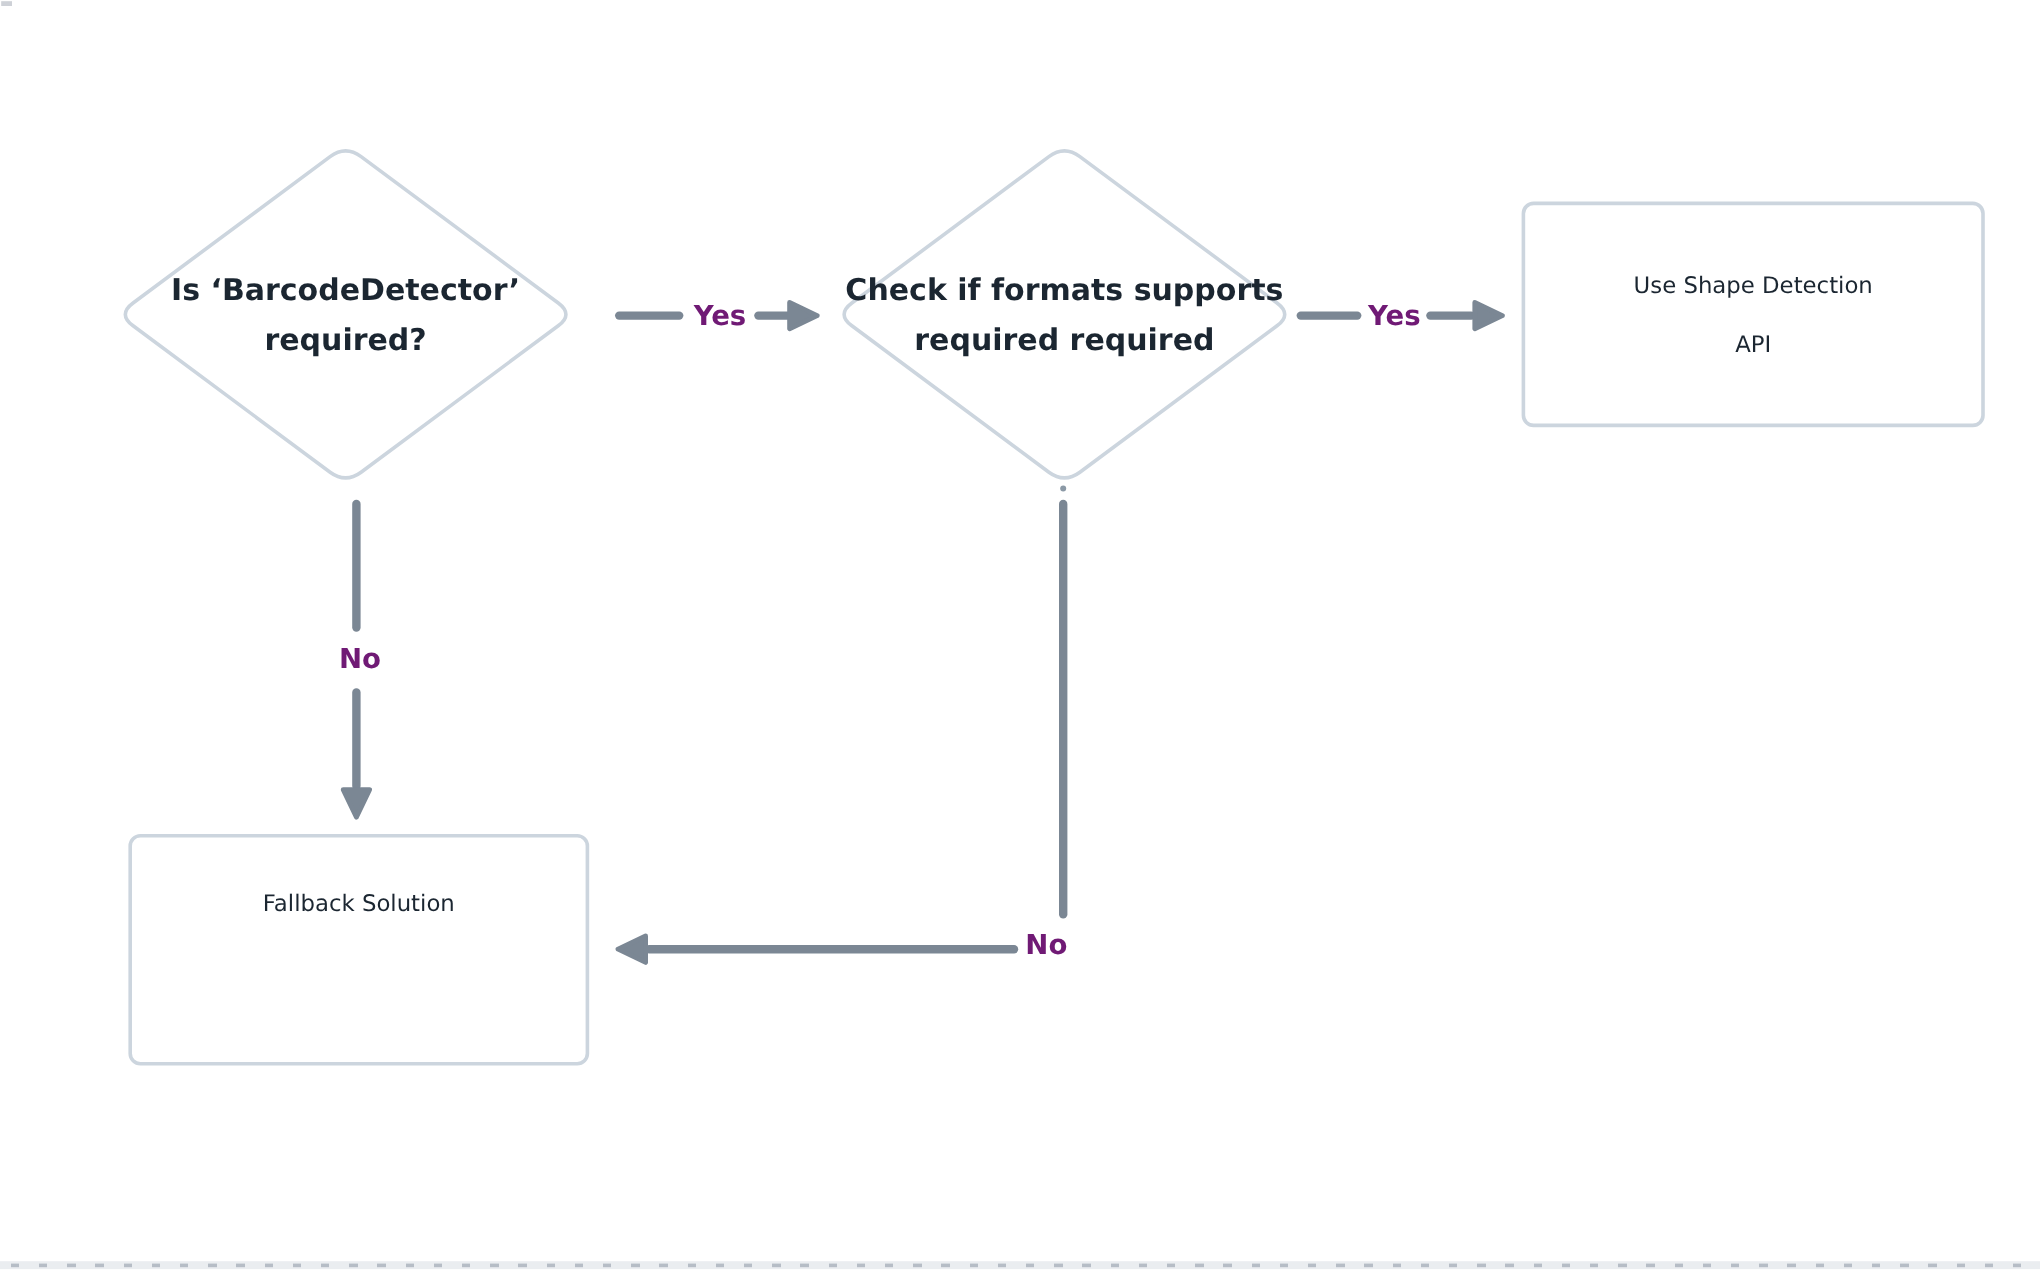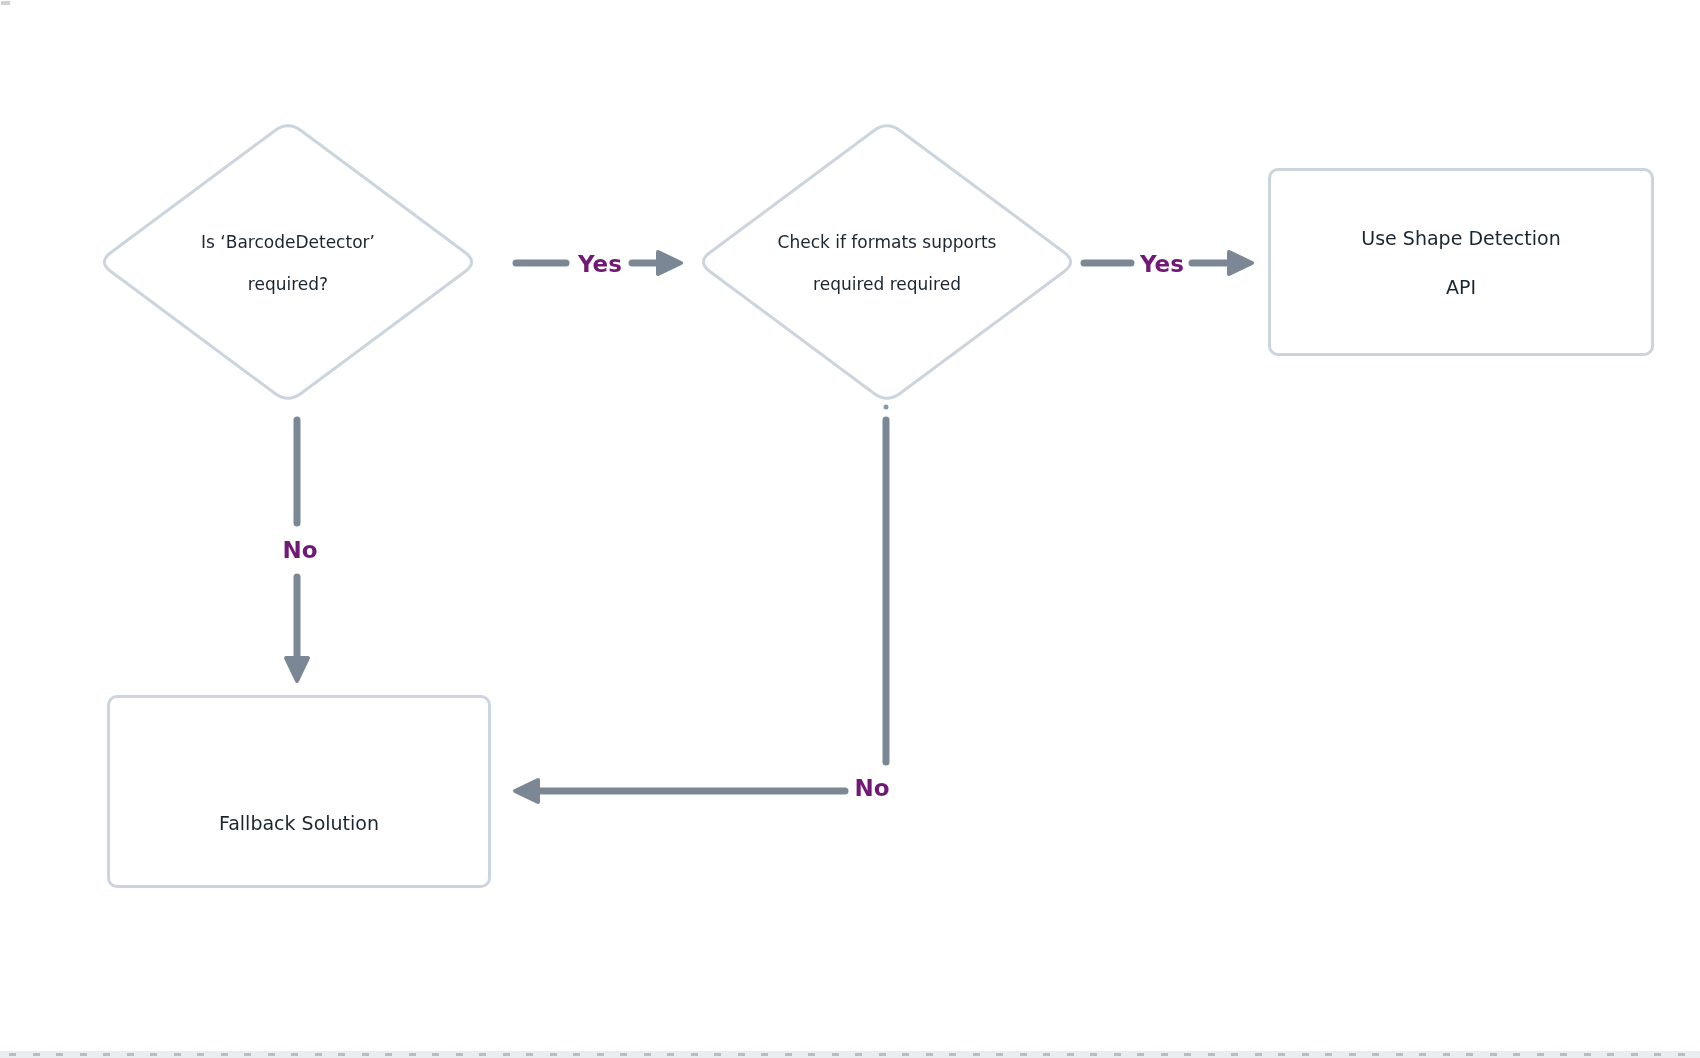--- a/index.html
+++ b/index.html
@@ -30,21 +30,21 @@
     align-items: center;
     justify-content: center;
   }
   .node-label {
     position: absolute;
     transform: translate(-50%, -50%);
     text-align: center;
     color: #1b2631;
     white-space: nowrap;
   }
-  .diamond-label { font-size: 17px; line-height: 42px; font-weight: 400; }
+  .diamond-label { font-size: 25px; line-height: 42px; font-weight: 700; }
   .box-label     { font-size: 19px; line-height: 49px; font-weight: 500; }
   .edge-label {
     position: absolute;
     transform: translate(-50%, -50%);
     color: #701a75;
     font-size: 23px;
     font-weight: 700;
     white-space: nowrap;
   }
   .corner-speck {
@@ -129,21 +129,21 @@
   <div class="node-label diamond-label" style="left:887px; top:263px;">
     <div>Check if formats supports</div>
     <div>required required</div>
   </div>
 
   <div class="node-label box-label" style="left:1461px; top:263px;">
     <div>Use Shape Detection</div>
     <div>API</div>
   </div>
 
-  <div class="node-label box-label" style="left:299px; top:823px;">
+  <div class="node-label box-label" style="left:299px; top:754px;">
     <div>Fallback Solution</div>
   </div>
 
   <div class="edge-label" style="left:600px; top:264px;">Yes</div>
   <div class="edge-label" style="left:1162px; top:264px;">Yes</div>
   <div class="edge-label" style="left:300px; top:550px;">No</div>
   <div class="edge-label" style="left:872px; top:788px;">No</div>
 
   <div class="footer-strip">
     <div class="footer-ticks"></div>

